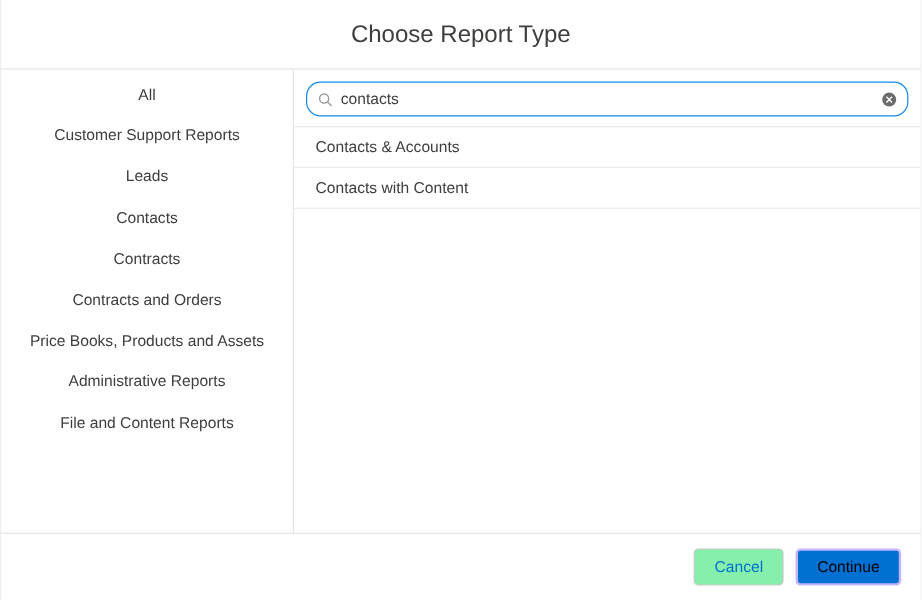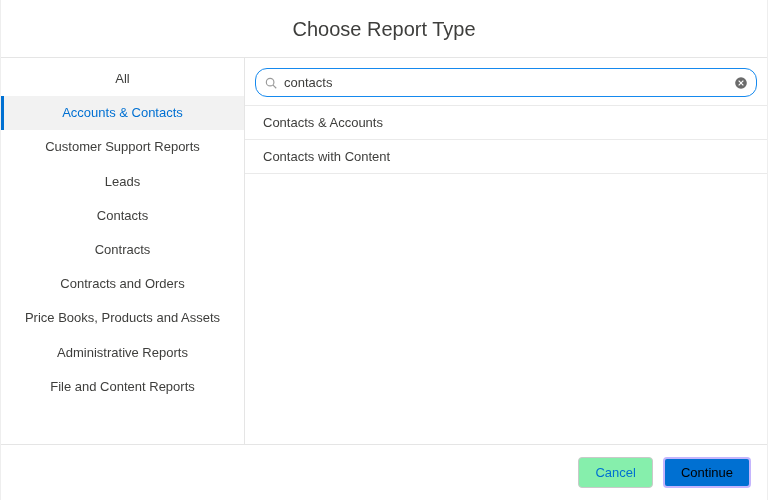--- a/index.html
+++ b/index.html
@@ -128,21 +128,20 @@
 <body>
 
 <div class="modal">
 
   <div class="modal-title">Choose Report Type</div>
 
   <div class="body">
 
     <div class="sidebar" id="sidebar">
         <div class="sidebar-item">All</div>
-        <div class="sidebar-item active">Accounts &amp; Contacts</div>
         <div class="sidebar-item">Customer Support Reports</div>
         <div class="sidebar-item">Leads</div>
         <div class="sidebar-item">Contacts</div>
         <div class="sidebar-item">Contracts</div>
         <div class="sidebar-item">Contracts and Orders</div>
         <div class="sidebar-item">Price Books, Products and Assets</div>
         <div class="sidebar-item">Administrative Reports</div>
         <div class="sidebar-item">File and Content Reports</div>
       </div>
 

